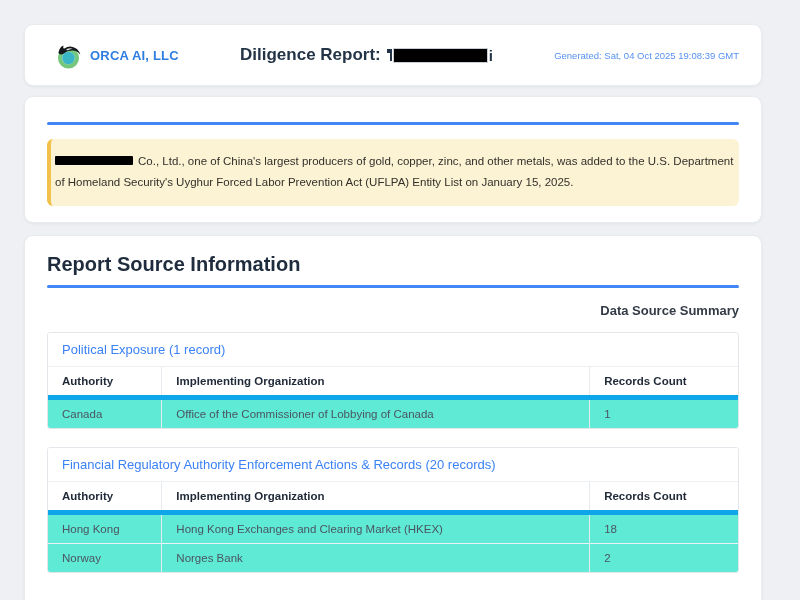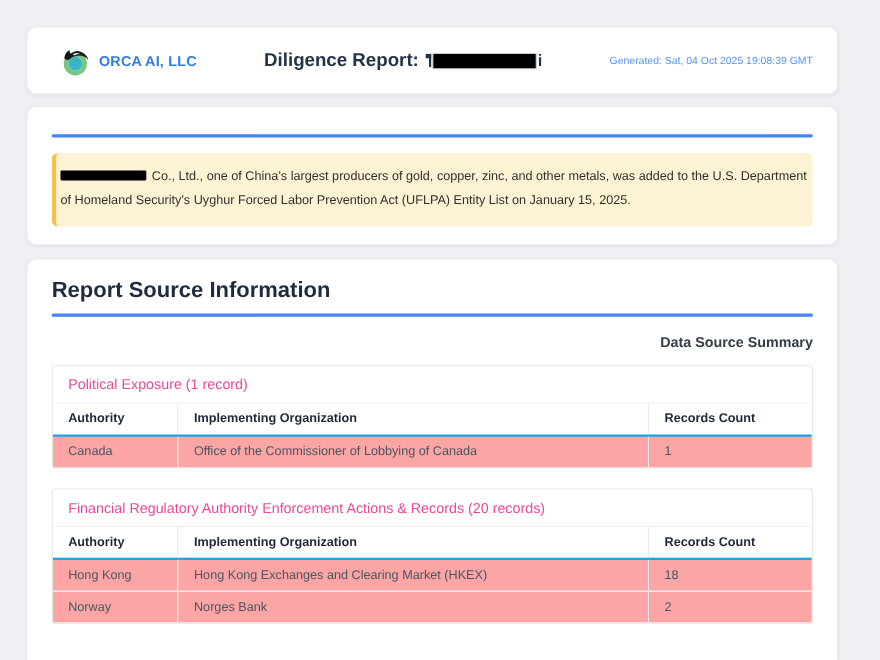--- a/index.html
+++ b/index.html
@@ -65,32 +65,32 @@
   
   .subheading { margin-top: 15px; font-size: 13px; font-weight: bold; color: #333c46; text-align: right; }
 
   .table-group {
     margin-top: 14px;
     border: 1px solid #e3e7eb;
     border-radius: 3px;
     overflow: hidden;
   }
   .table-caption {
-    padding: 9px 14px; font-size: 13px; color: #ec4899;
+    padding: 9px 14px; font-size: 13px; color: #3b82f6;
     border-bottom: 1px solid #edf0f2;
     background: #ffffff;
   }
   table { width: 100%; border-collapse: collapse; table-layout: fixed; }
   th, td { padding: 8px 14px; font-size: 11.5px; border-left: 1px solid #e7ebef; }
   th:first-child, td:first-child { border-left: none; }
   thead th {
     text-align: left; font-weight: bold; color: #1f2937;
-    background: #ffffff; border-bottom: 2px solid #0ea5e9;
+    background: #ffffff; border-bottom: 5px solid #0ea5e9;
   }
-  tbody td { background: #fca5a5; color: #4b5563; border-top: 1px solid #eef3fa; }
+  tbody td { background: #5eead4; color: #4b5563; border-top: 1px solid #eef3fa; }
   tbody tr:first-child td { border-top: none; }
   .col-authority { width: 16.5%; }
   .col-org { width: 62%; }
   .col-count { width: 21.5%; }
   th.count, td.count { }
 </style>
 </head>
 <body>
 
 <div class="page">

